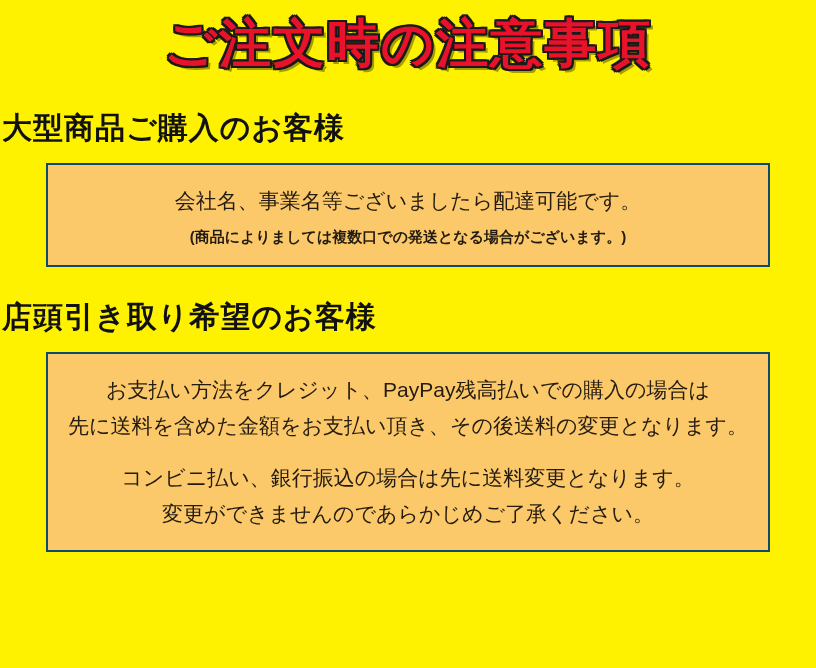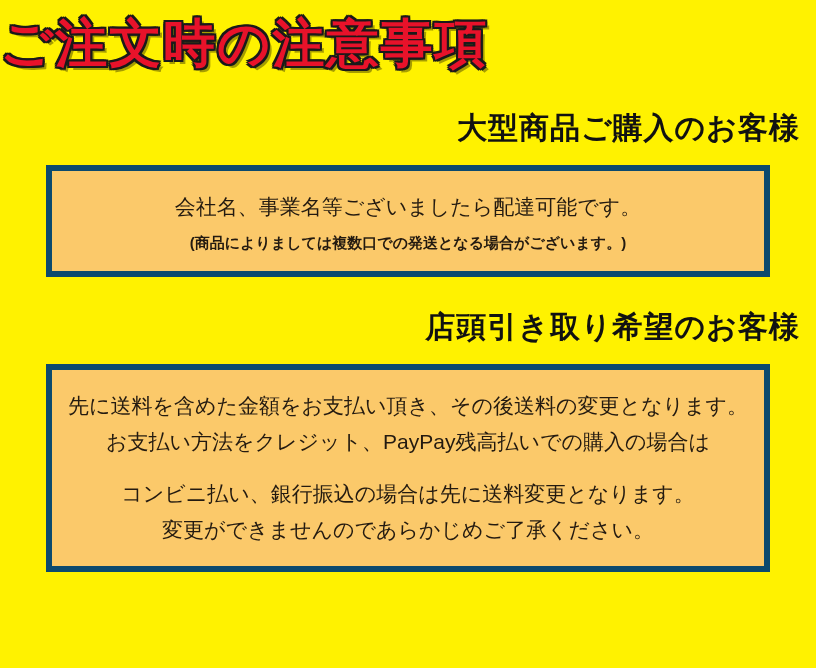--- a/index.html
+++ b/index.html
@@ -15,21 +15,21 @@
   }
   .page {
     position: relative;
     width: 816px;
     height: 668px;
     box-sizing: border-box;
   }
 
   
   .main-title {
-    text-align: left;
+    text-align: center;
     font-size: 52px;
     font-weight: bold;
     color: #E8122A;
     letter-spacing: 2px;
     margin: 0;
     padding-top: 14px;
     line-height: 1.15;
     text-shadow:
        2px 0 0 #1a1a1a,
       -2px 0 0 #1a1a1a,
@@ -37,37 +37,37 @@
        0 -2px 0 #1a1a1a,
        2px 2px 0 #1a1a1a,
       -2px 2px 0 #1a1a1a,
        2px -2px 0 #1a1a1a,
       -2px -2px 0 #1a1a1a,
        4px 4px 0 rgba(0,0,0,0.35);
   }
 
   
   .section-title {
-    text-align: right;
+    text-align: left;
     font-size: 30px;
     font-weight: bold;
     color: #111111;
-    margin: 16px;
+    margin: 2px;
     letter-spacing: 1px;
   }
   .section-1-title { margin-top: 34px; }
   .section-2-title { margin-top: 30px; }
 
   
   .info-box {
     margin: 14px auto 0 auto;
     width: 724px;
     box-sizing: border-box;
     background: #FBC96A;
-    border: 6px solid #0c4a6e;
+    border: 2px solid #0c4a6e;
     text-align: center;
     color: #231A10;
   }
   .box-1 { padding: 18px 10px 16px 10px; }
   .box-2 { padding: 18px 10px 18px 10px; }
 
   .info-line {
     font-size: 21px;
     line-height: 1.72;
     white-space: nowrap;
@@ -94,20 +94,20 @@
   <h2 class="section-title section-1-title">大型商品ご購入のお客様</h2>
 
   <div class="info-box box-1">
     <div class="info-line">会社名、事業名等ございましたら配達可能です。</div>
     <div class="info-note">(商品によりましては複数口での発送となる場合がございます。)</div>
   </div>
 
   <h2 class="section-title section-2-title">店頭引き取り希望のお客様</h2>
 
   <div class="info-box box-2">
+    <div class="info-line">お支払い方法をクレジット、PayPay残高払いでの購入の場合は</div>
     <div class="info-line">先に送料を含めた金額をお支払い頂き、その後送料の変更となります。</div>
-    <div class="info-line">お支払い方法をクレジット、PayPay残高払いでの購入の場合は</div>
     <div class="spacer-line"></div>
     <div class="info-line">コンビニ払い、銀行振込の場合は先に送料変更となります。</div>
     <div class="info-line">変更ができませんのであらかじめご了承ください。</div>
   </div>
 
 </div>
 
 </body></html>

